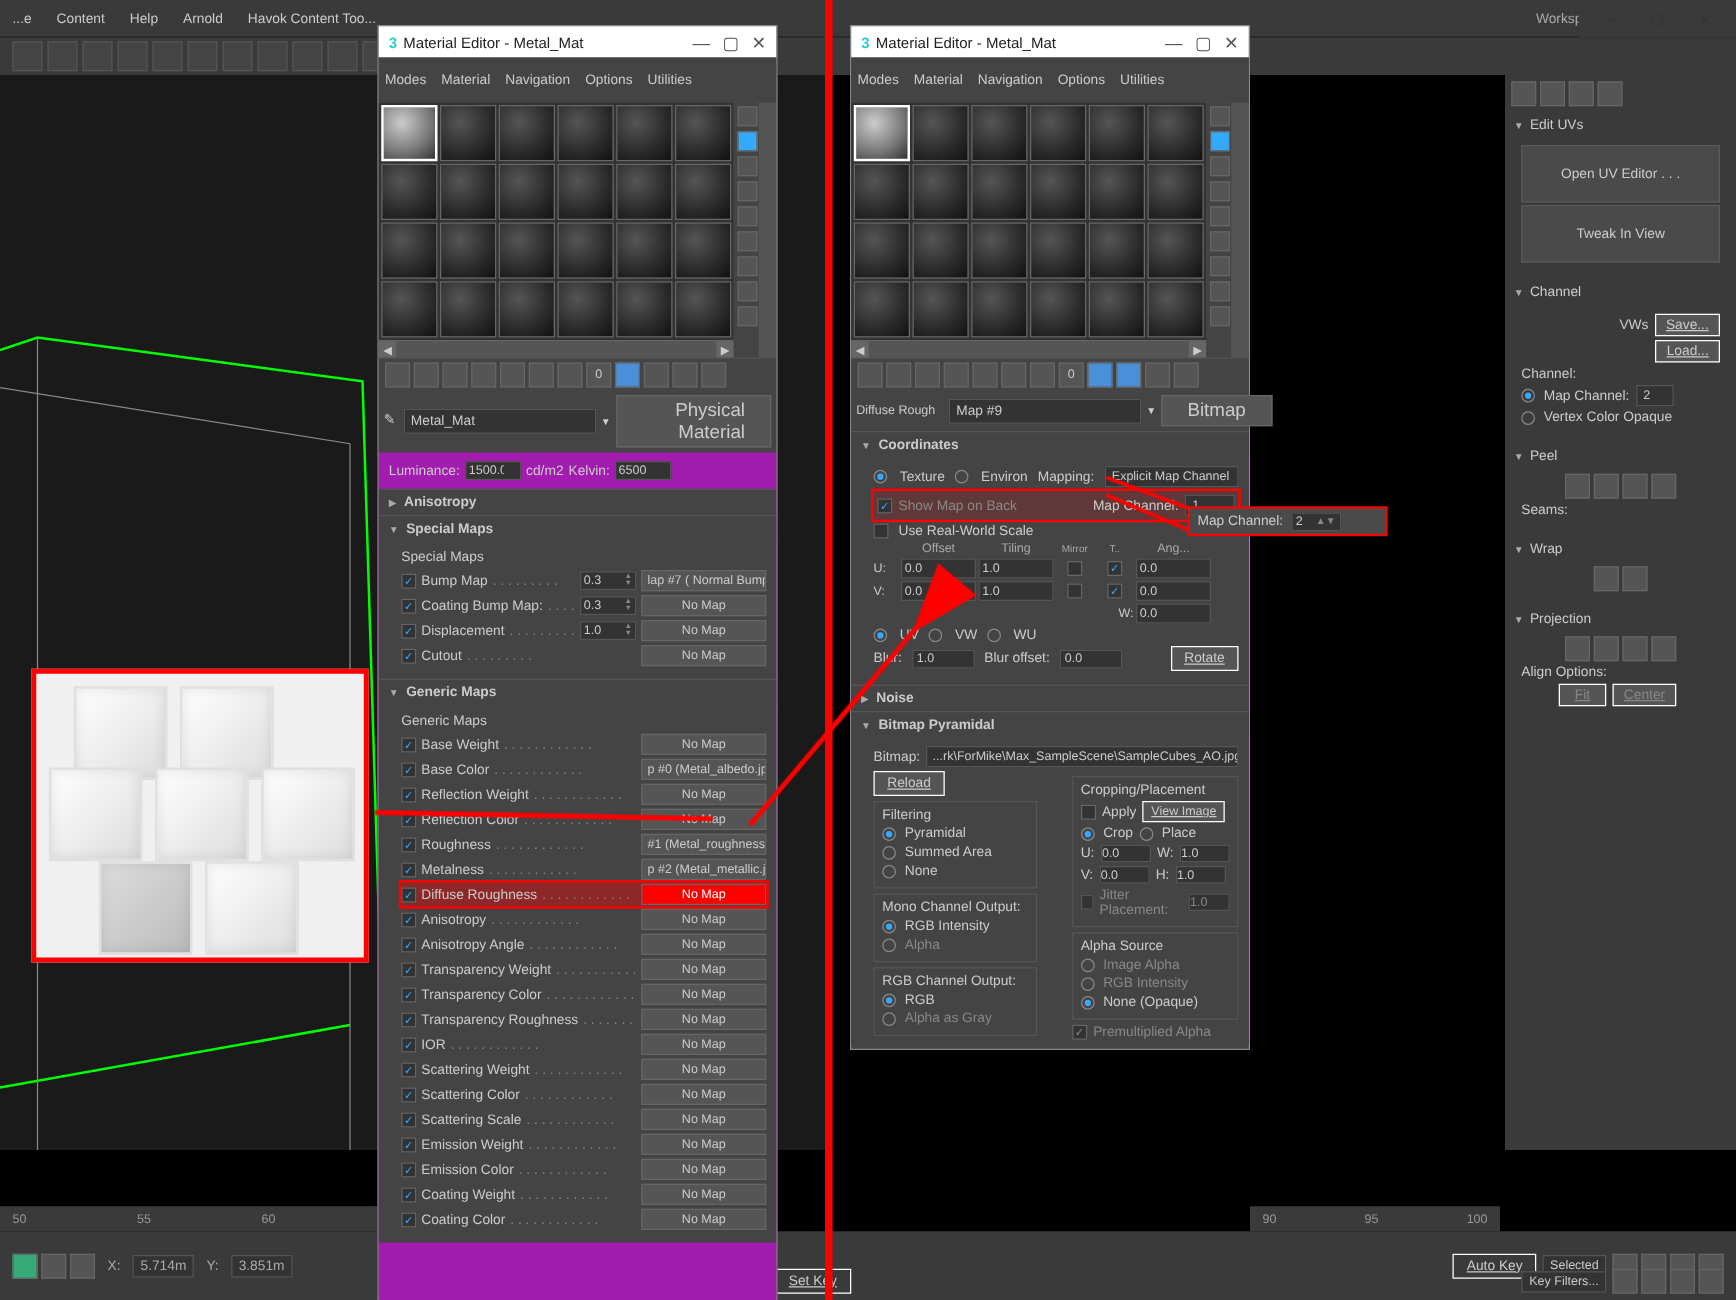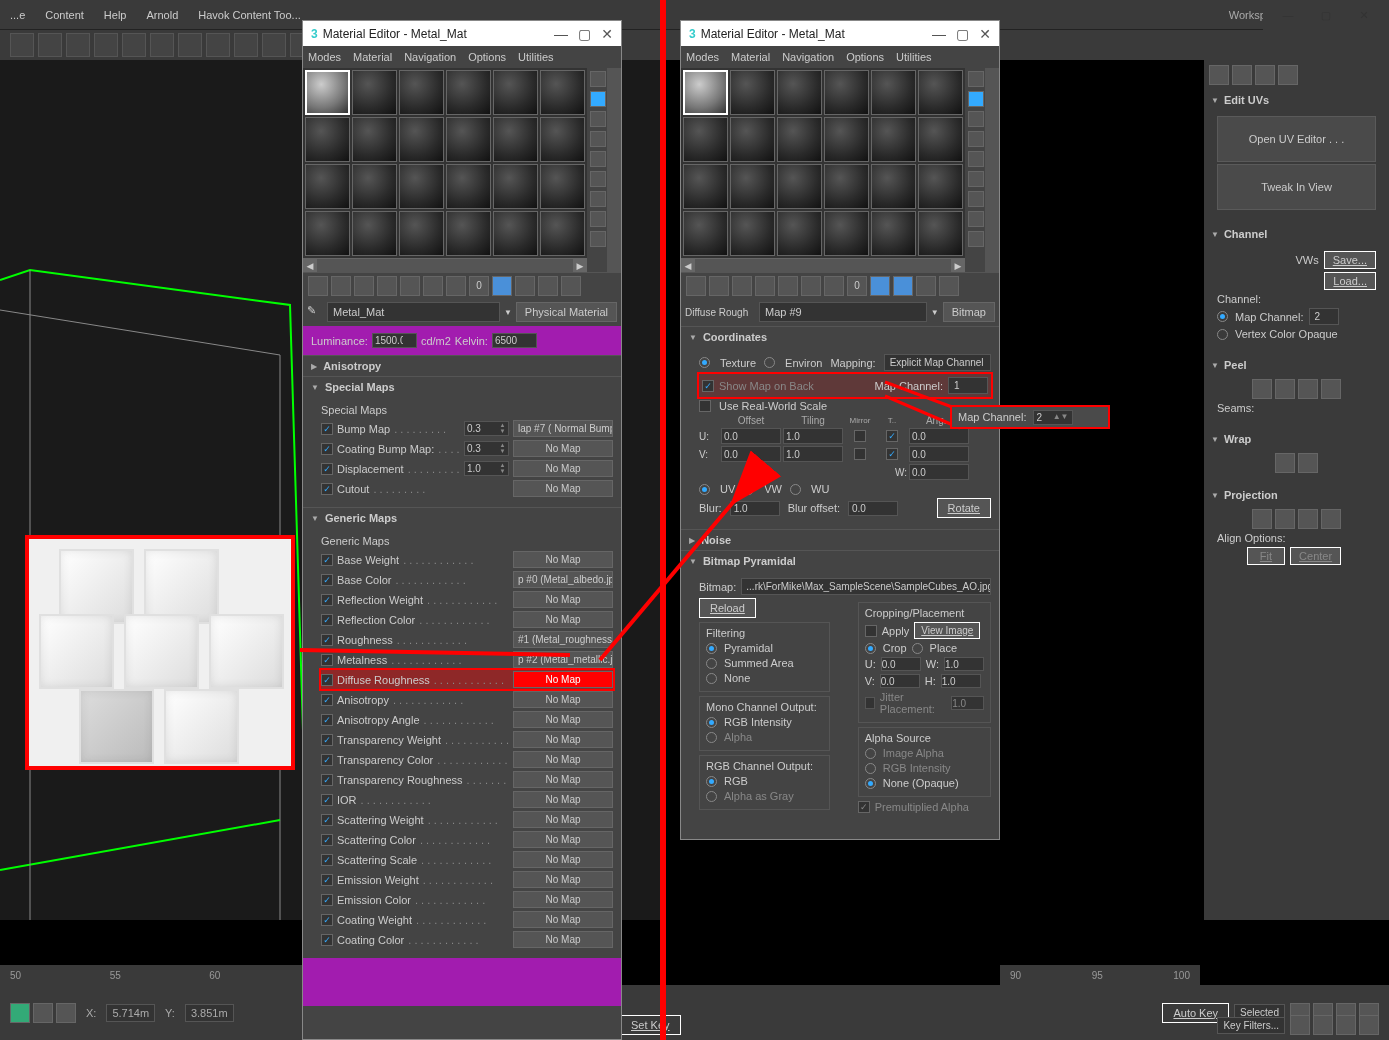--- a/index.html
+++ b/index.html
@@ -26,21 +26,21 @@
 .ao-preview .cube { position: absolute; width: 75px; height: 75px; background: linear-gradient(135deg, #fff, #ddd); border: 2px solid #e0e0e0; box-shadow: inset 0 0 10px rgba(0,0,0,0.1); }
 
 
 .mat-editor { position: absolute; width: 320px; background: #444; border: 1px solid #888; z-index: 40; }
 .mat-editor.left { left: 302px; top: 20px; height: 1020px; }
 .mat-editor.right { left: 680px; top: 20px; height: 820px; }
 .me-title { height: 25px; background: #fff; color: #222; display: flex; align-items: center; padding: 0 8px; font-size: 12px; }
 .me-title .icon3 { color: #3cc; font-weight: bold; margin-right: 5px; }
 .me-title .wc { margin-left: auto; display: flex; gap: 10px; color: #555; }
 .me-title .wc span { cursor: pointer; font-size: 14px; }
-.me-menu { height: 22px; background: #444; display: flex; align-items: center; padding: 0 5px; gap: 12px; font-size: 11px; }
+.me-menu { height: 36px; background: #444; display: flex; align-items: center; padding: 0 5px; gap: 12px; font-size: 11px; }
 
 
 .samples { display: flex; background: #555; }
 .sample-grid { display: grid; grid-template-columns: repeat(6, 45px); grid-template-rows: repeat(4, 45px); gap: 2px; padding: 2px; background: #333; }
 .sphere { width: 45px; height: 45px; background: radial-gradient(circle at 35% 30%, #555, #2a2a2a 60%, #111); border: 1px solid #666; }
 .sphere.active { border: 2px solid #fff; background: radial-gradient(circle at 35% 30%, #ccc, #777 60%, #333); }
 .sample-side { width: 20px; display: flex; flex-direction: column; gap: 4px; padding: 3px; background: #444; }
 .sample-side .sbtn { width: 16px; height: 16px; background: #555; border: 1px solid #666; }
 .sample-side .sbtn.blue { background: #3af; }
 .hscroll { height: 14px; background: #555; border-top: 1px solid #666; display: flex; }
@@ -49,21 +49,21 @@
 
 
 .me-toolbar { height: 26px; background: #444; display: flex; align-items: center; gap: 3px; padding: 0 5px; border-top: 1px solid #555; }
 .me-toolbar .tb { width: 20px; height: 20px; background: #555; border: 1px solid #666; display: flex; align-items: center; justify-content: center; font-size: 10px; }
 .me-toolbar .tb.hl { background: #4a90d9; }
 
 
 .name-row { display: flex; align-items: center; padding: 4px; gap: 4px; background: #444; }
 .name-row .pick { width: 16px; height: 16px; }
 .name-row input { flex: 1; background: #333; border: 1px solid #555; color: #ccc; padding: 3px 5px; font-size: 11px; }
-.name-row .type-btn { background: #555; border: 1px solid #666; color: #ccc; padding: 3px 8px; font-size: 11px; }
+.name-row .type-btn { background: #555; border: 1px solid #666; color: #ccc; padding: 3px 20px; font-size: 15px; text-align: right; }
 
 
 .scroll-area { overflow-y: auto; background: #a21caf; }
 .rollout { background: #444; }
 .rollout-head { display: flex; align-items: center; padding: 4px 8px; background: #444; cursor: pointer; border-top: 1px solid #555; }
 .rollout-head::before { content: '▼'; font-size: 8px; margin-right: 6px; color: #aaa; }
 .rollout-head.collapsed::before { content: '▶'; }
 .rollout-head .title { font-weight: bold; font-size: 11px; }
 .rollout-body { padding: 4px 8px 8px 18px; }
 
@@ -102,21 +102,21 @@
 .bmp-path { flex: 1; background: #333; border: 1px solid #555; padding: 2px 4px; font-size: 10px; overflow: hidden; }
 .btn { background: #555; border: 1px solid #ffffff; color: #ccc; padding: 3px 10px; font-size: 11px; cursor: pointer; text-decoration: underline; }
 .fieldset { border: 1px solid #555; padding: 4px 6px; margin: 4px 0; }
 .fieldset .legend { font-size: 11px; color: #ccc; margin-bottom: 3px; }
 .twocol { display: flex; gap: 28px; }
 .col { flex: 1; }
 
 
 .right-panel { position: absolute; right: 0; top: 60px; width: 185px; height: 860px; background: #3a3a3a; padding: 5px; }
 .rp-sect { margin-bottom: 8px; }
-.rp-head { font-weight: bold; padding: 4px 2px; display: flex; align-items: center; }
+.rp-head { font-weight: normal; padding: 4px 2px; display: flex; align-items: center; }
 .rp-head::before { content: '▼'; font-size: 8px; margin-right: 5px; color: #aaa; }
 .rp-body { padding: 4px 8px; }
 .rp-btn { display: block; width: 100%; background: #4a4a4a; border: 1px solid #5a5a5a; color: #ccc; padding: 16px; margin: 2px 0; font-size: 11px; cursor: pointer; text-align: center; }
 .rp-row { display: flex; align-items: center; gap: 5px; margin: 3px 0; font-size: 11px; }
 
 
 .chan-callout { position: absolute; left: 950px; top: 405px; width: 160px; height: 24px; background: #4a4a4a; border: 2px solid #ff0000; z-index: 60; display: flex; align-items: center; padding: 0 6px; gap: 6px; font-size: 11px; color: #ccc; }
 .chan-callout .sp { width: 40px; background: #333; border: 1px solid #555; color: #ccc; padding: 1px 3px; font-size: 10px; display: flex; }
 
 

